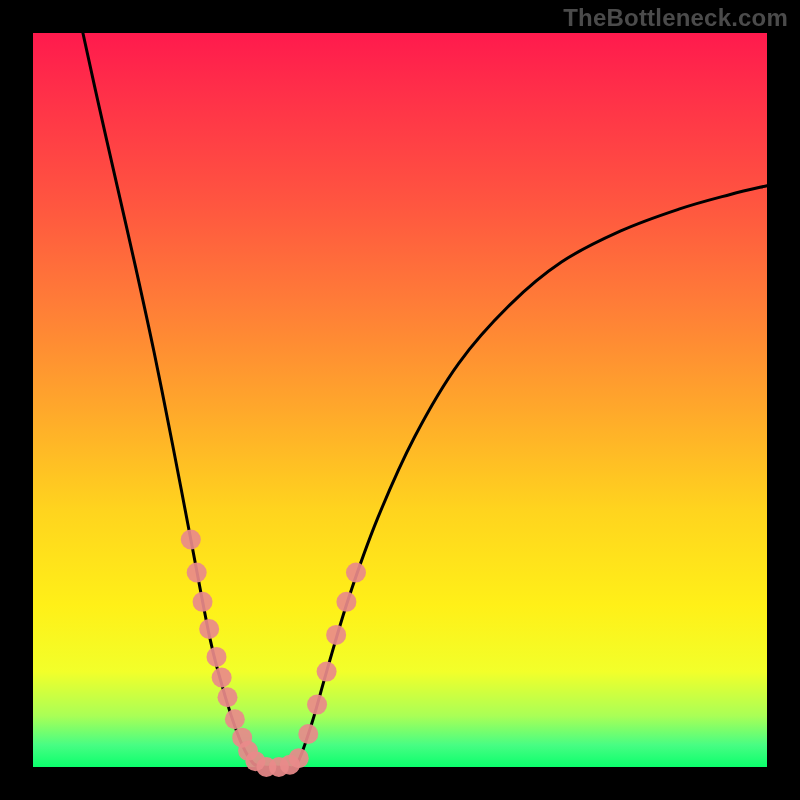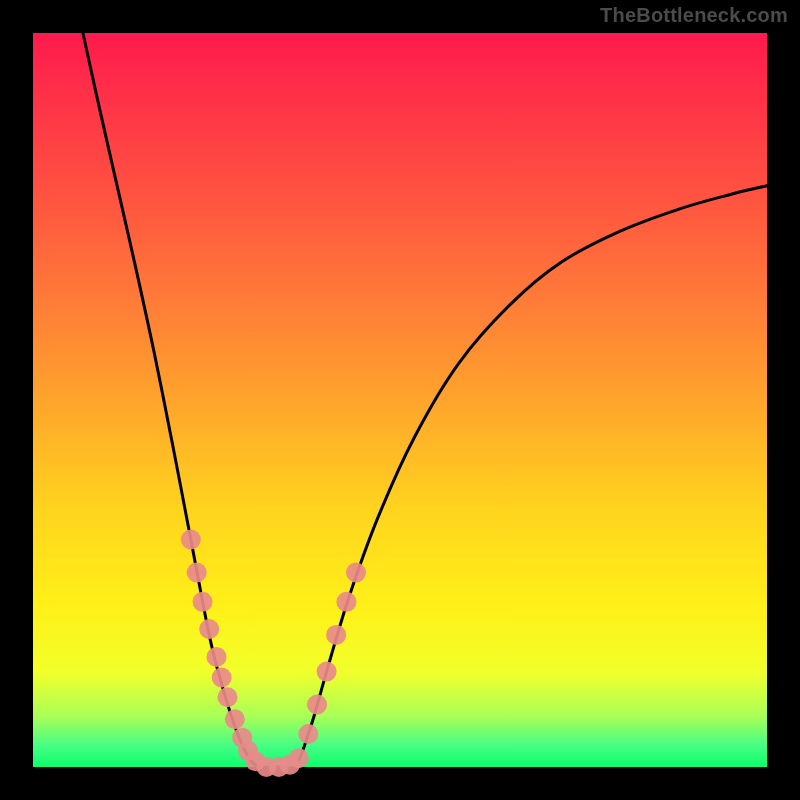--- a/index.html
+++ b/index.html
@@ -15,21 +15,21 @@
     position: relative;
     width: 800px;
     height: 800px;
     background: #000;
   }
   .watermark {
     position: absolute;
     top: 4px;
     right: 12px;
     color: #4b4b4b;
-    font-size: 20px;
+    font-size: 24px;
     font-weight: 600;
     letter-spacing: 0.2px;
     user-select: none;
   }
   .plot-outer {
     position: absolute;
     left: 33px;
     top: 33px;
     width: 734px;
     height: 734px;

